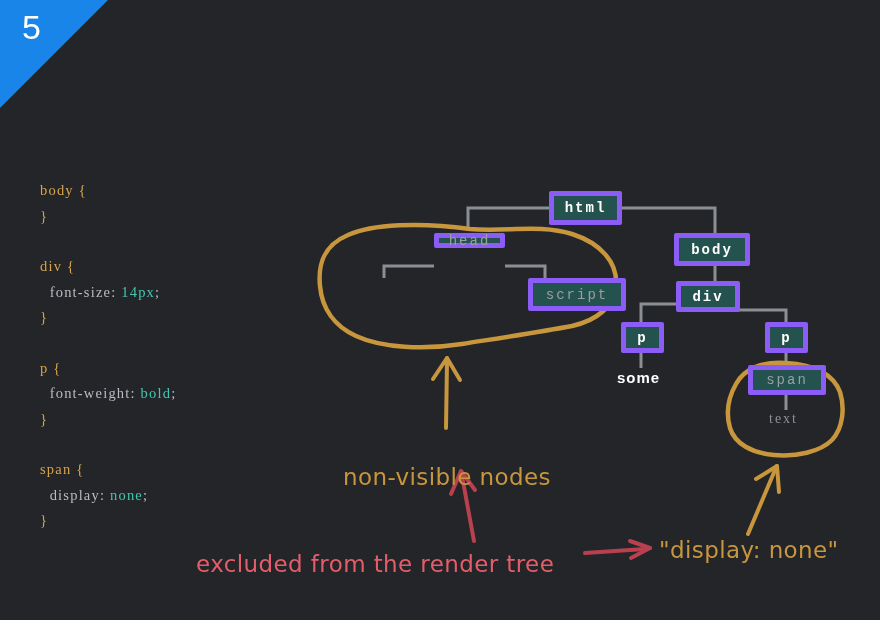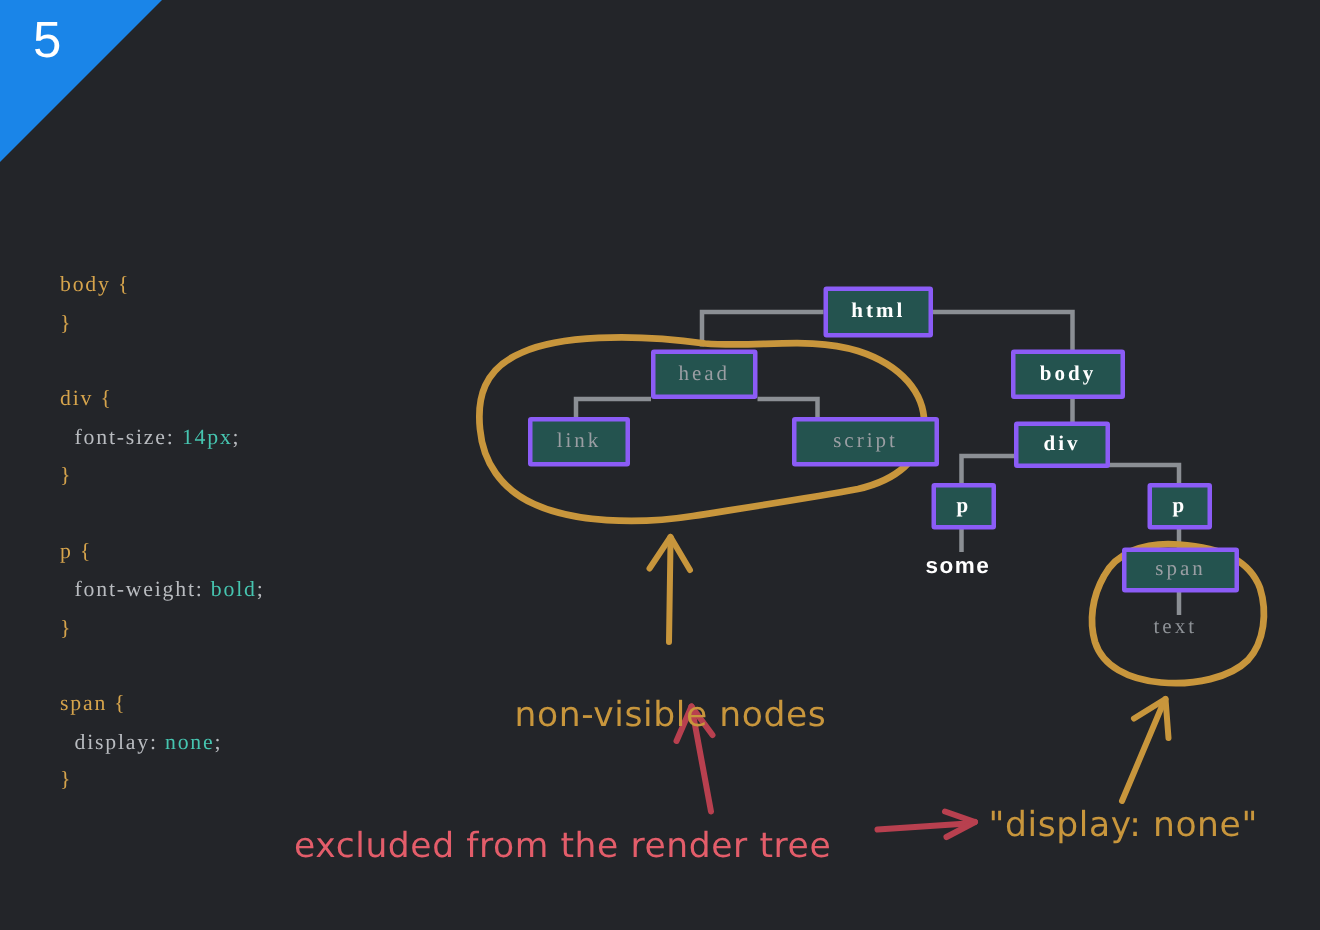--- a/index.html
+++ b/index.html
@@ -71,23 +71,23 @@
   #tree-svg {
     position: absolute;
     top: 0; left: 0;
     width: 880px;
     height: 620px;
   }
   .node {
     position: absolute;
     box-sizing: border-box;
     background: #24534f;
-    border: 3px solid #8b5cf6;
+    border: 5px solid #8b5cf6;
     border-radius: 2px;
-    font-family: Liberation Serif, serif;
+    font-family: Liberation Mono, monospace;
     font-size: 14px;
     letter-spacing: 2px;
     display: flex;
     align-items: center;
     justify-content: center;
     z-index: 2;
   }
   .node.visible-node { color: #ffffff; font-weight: bold; }
   .node.hidden-node  { color: #9a9ea3; font-weight: normal; }
 
@@ -229,23 +229,22 @@
 
     <g stroke="#b8404f" stroke-width="4" fill="none" stroke-linecap="round">
       <path d="M585 553 L645 549"></path>
       <path d="M650 548 L630 541"></path>
       <path d="M650 548 L631 558"></path>
     </g>
   </svg>
 
   <div class="node visible-node" style="left:549px; top:191px; width:73px; height:34px;">html</div>
 
-  <div class="node hidden-node" style="left:434px; top:233px; width:71px; height:33px;">head</div>
-
-  <div class="node hidden-node" style="left:352px; top:278px; width:68px; height:33px;">link</div>
+  <div class="node hidden-node" style="left:434px; top:233px; width:71px; height:15px;">head</div>
+
 
   <div class="node hidden-node" style="left:496px; top:278px; width:98px; height:33px;margin-left:32px;">script</div>
 
   <div class="node visible-node" style="left:674px; top:233px; width:76px; height:33px;">body</div>
 
   <div class="node visible-node" style="left:676px; top:281px; width:64px; height:31px;">div</div>
 
   <div class="node visible-node" style="left:621px; top:322px; width:43px; height:31px;">p</div>
 
   <div class="node visible-node" style="left:765px; top:322px; width:43px; height:31px;">p</div>

